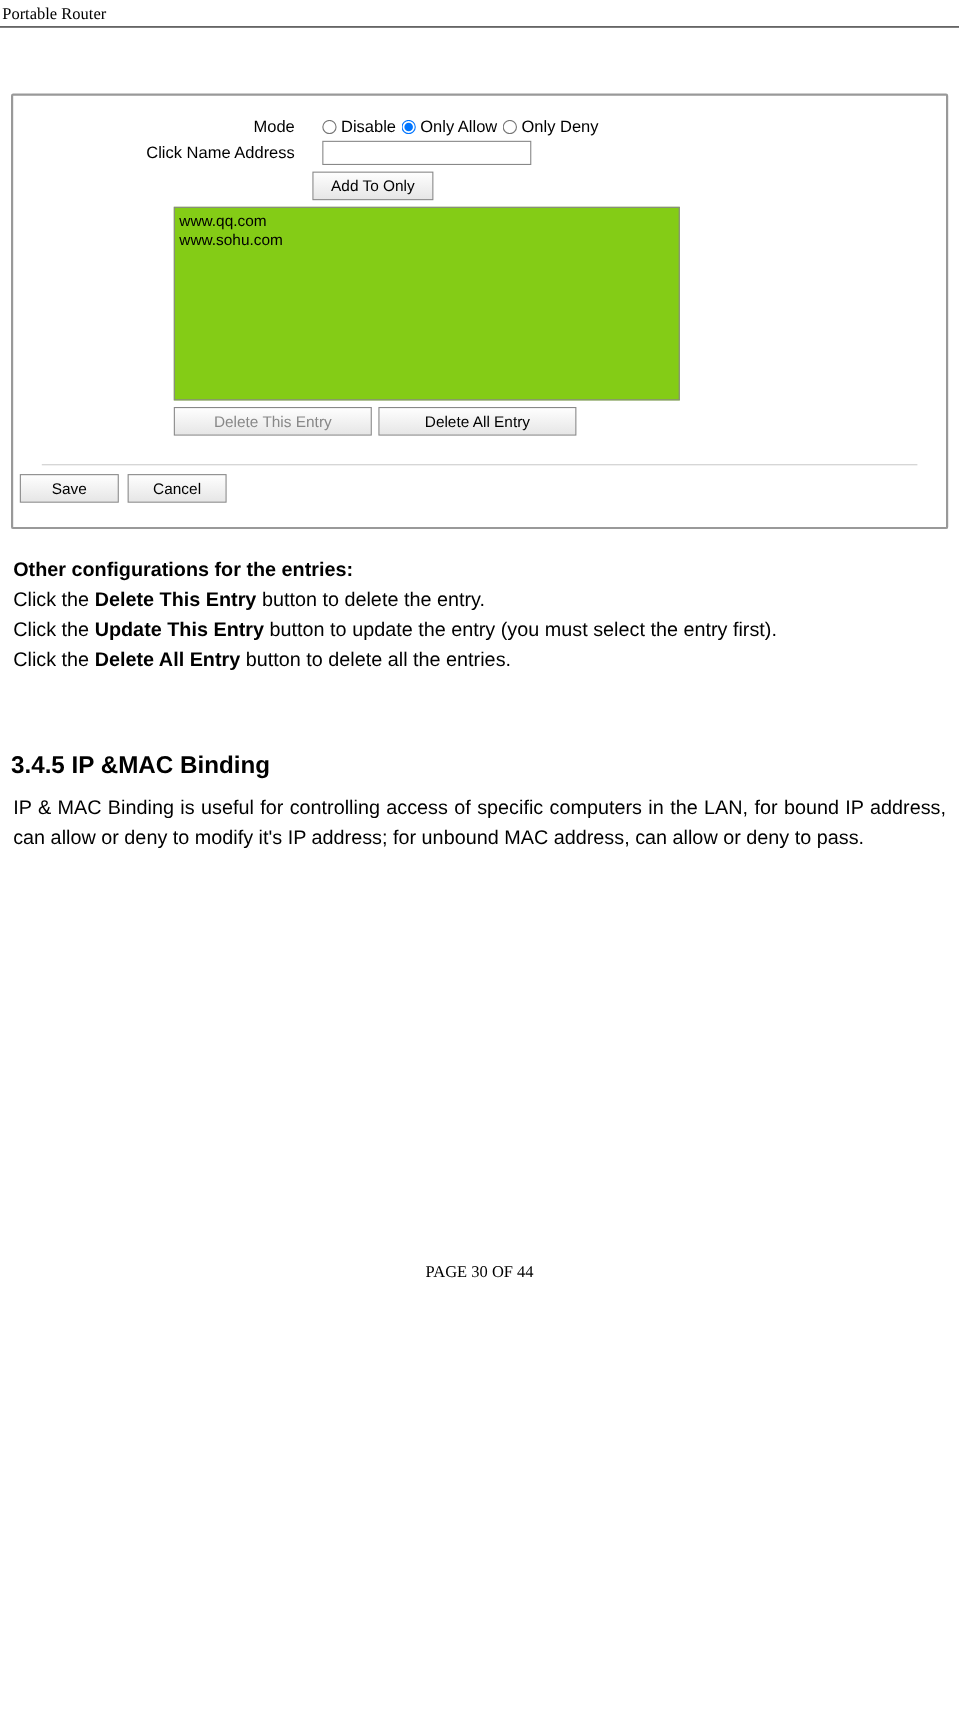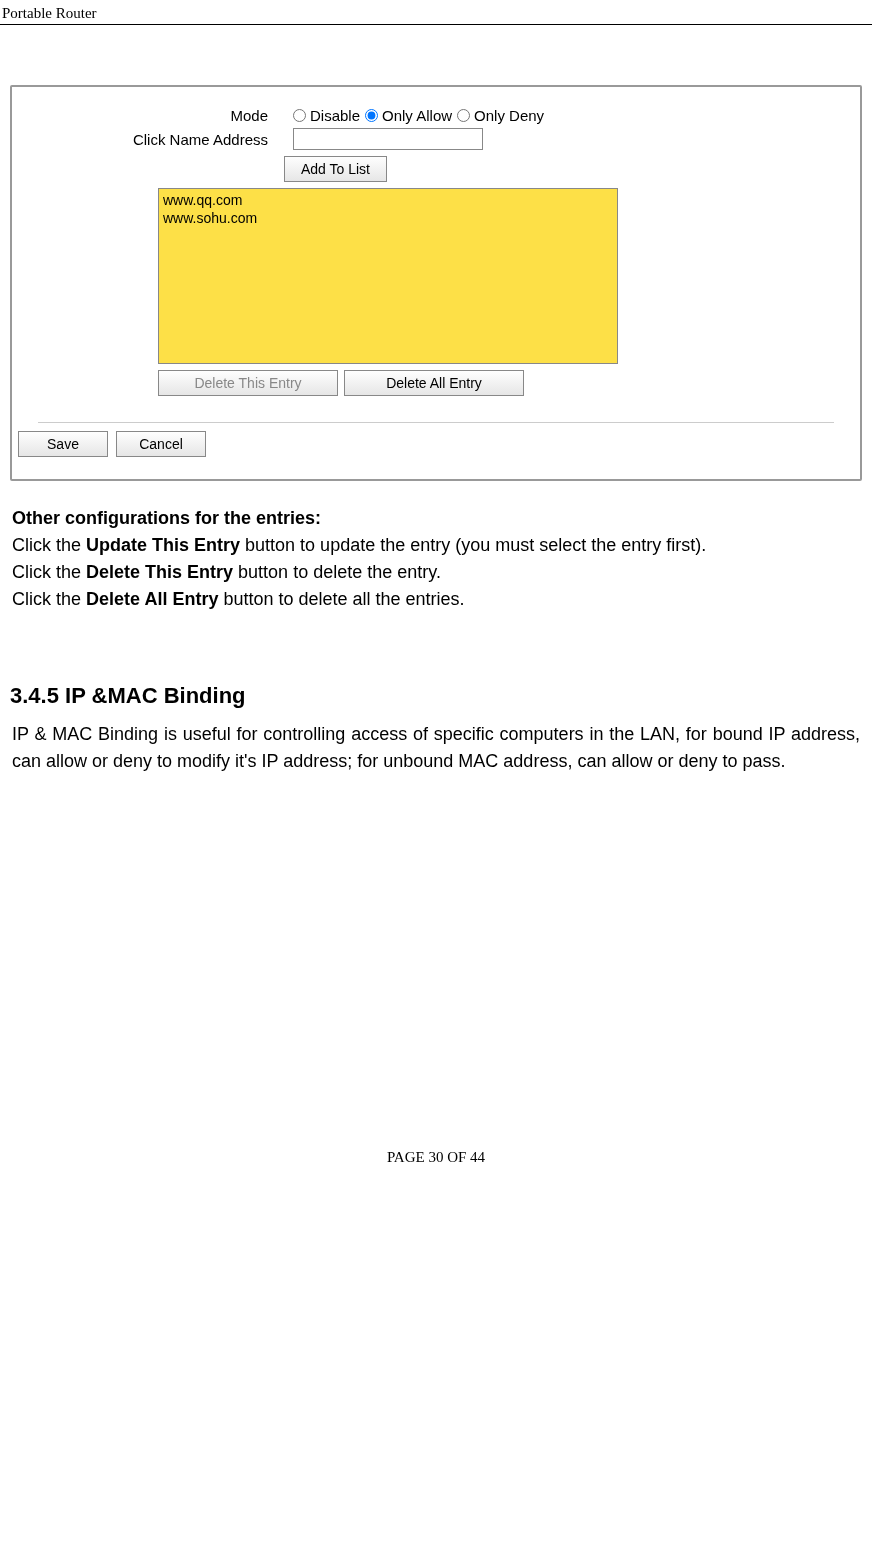--- a/index.html
+++ b/index.html
@@ -84,21 +84,21 @@
   }
   .btn-row-center {
     text-align: left;
     padding-left: 256px;
     margin: 6px 0;
   }
   .listbox {
     width: 460px;
     height: 176px;
     border: 1px solid #888;
-    background: #fde047;
+    background: #84cc16;
     overflow: auto;
     font-size: 14px;
     padding: 2px 4px;
     box-sizing: border-box;
   }
   .listbox-wrap {
     padding-left: 130px;
     margin-top: 4px;
   }
   .list-item-line {
@@ -183,21 +183,21 @@
             </label>
           </div>
         </div>
 
         <div class="row">
           <div class="row-label">Click Name Address</div>
           <input class="text-input" type="text" value="" style="">
         </div>
 
         <div class="btn-row-center">
-          <button class="btn">Add To List</button>
+          <button class="btn">Add To Only</button>
         </div>
 
         <div class="listbox-wrap">
           <div class="listbox">
             <div class="list-item-line">www.qq.com</div>
             <div class="list-item-line">www.sohu.com</div>
           </div>
         </div>
 
         <div class="manage-row">
@@ -210,24 +210,24 @@
 
       <div class="footer-row">
         <button class="btn">Save</button>
         <button class="btn">Cancel</button>
       </div>
     </div>
 
     <div class="body-text" style="margin-top:24px;">
       <div class="b">Other configurations for the entries:</div>
       <div>
+        <span>Click the </span><span class="b">Delete This Entry</span><span> button to delete the entry.</span>
+      </div>
+      <div>
         <span>Click the </span><span class="b">Update This Entry</span><span> button to update the entry (you must select the entry first).</span>
-      </div>
-      <div>
-        <span>Click the </span><span class="b">Delete This Entry</span><span> button to delete the entry.</span>
       </div>
       <div>
         <span>Click the </span><span class="b">Delete All Entry</span><span> button to delete all the entries.</span>
       </div>
     </div>
 
     <div class="section-heading">3.4.5 IP &amp;MAC Binding</div>
     <div class="body-text justified">IP &amp; MAC Binding is useful for controlling access of specific computers in the LAN, for bound IP address, can allow or deny to modify it's IP address; for unbound MAC address, can allow or deny to pass.</div>
   </div>
 

